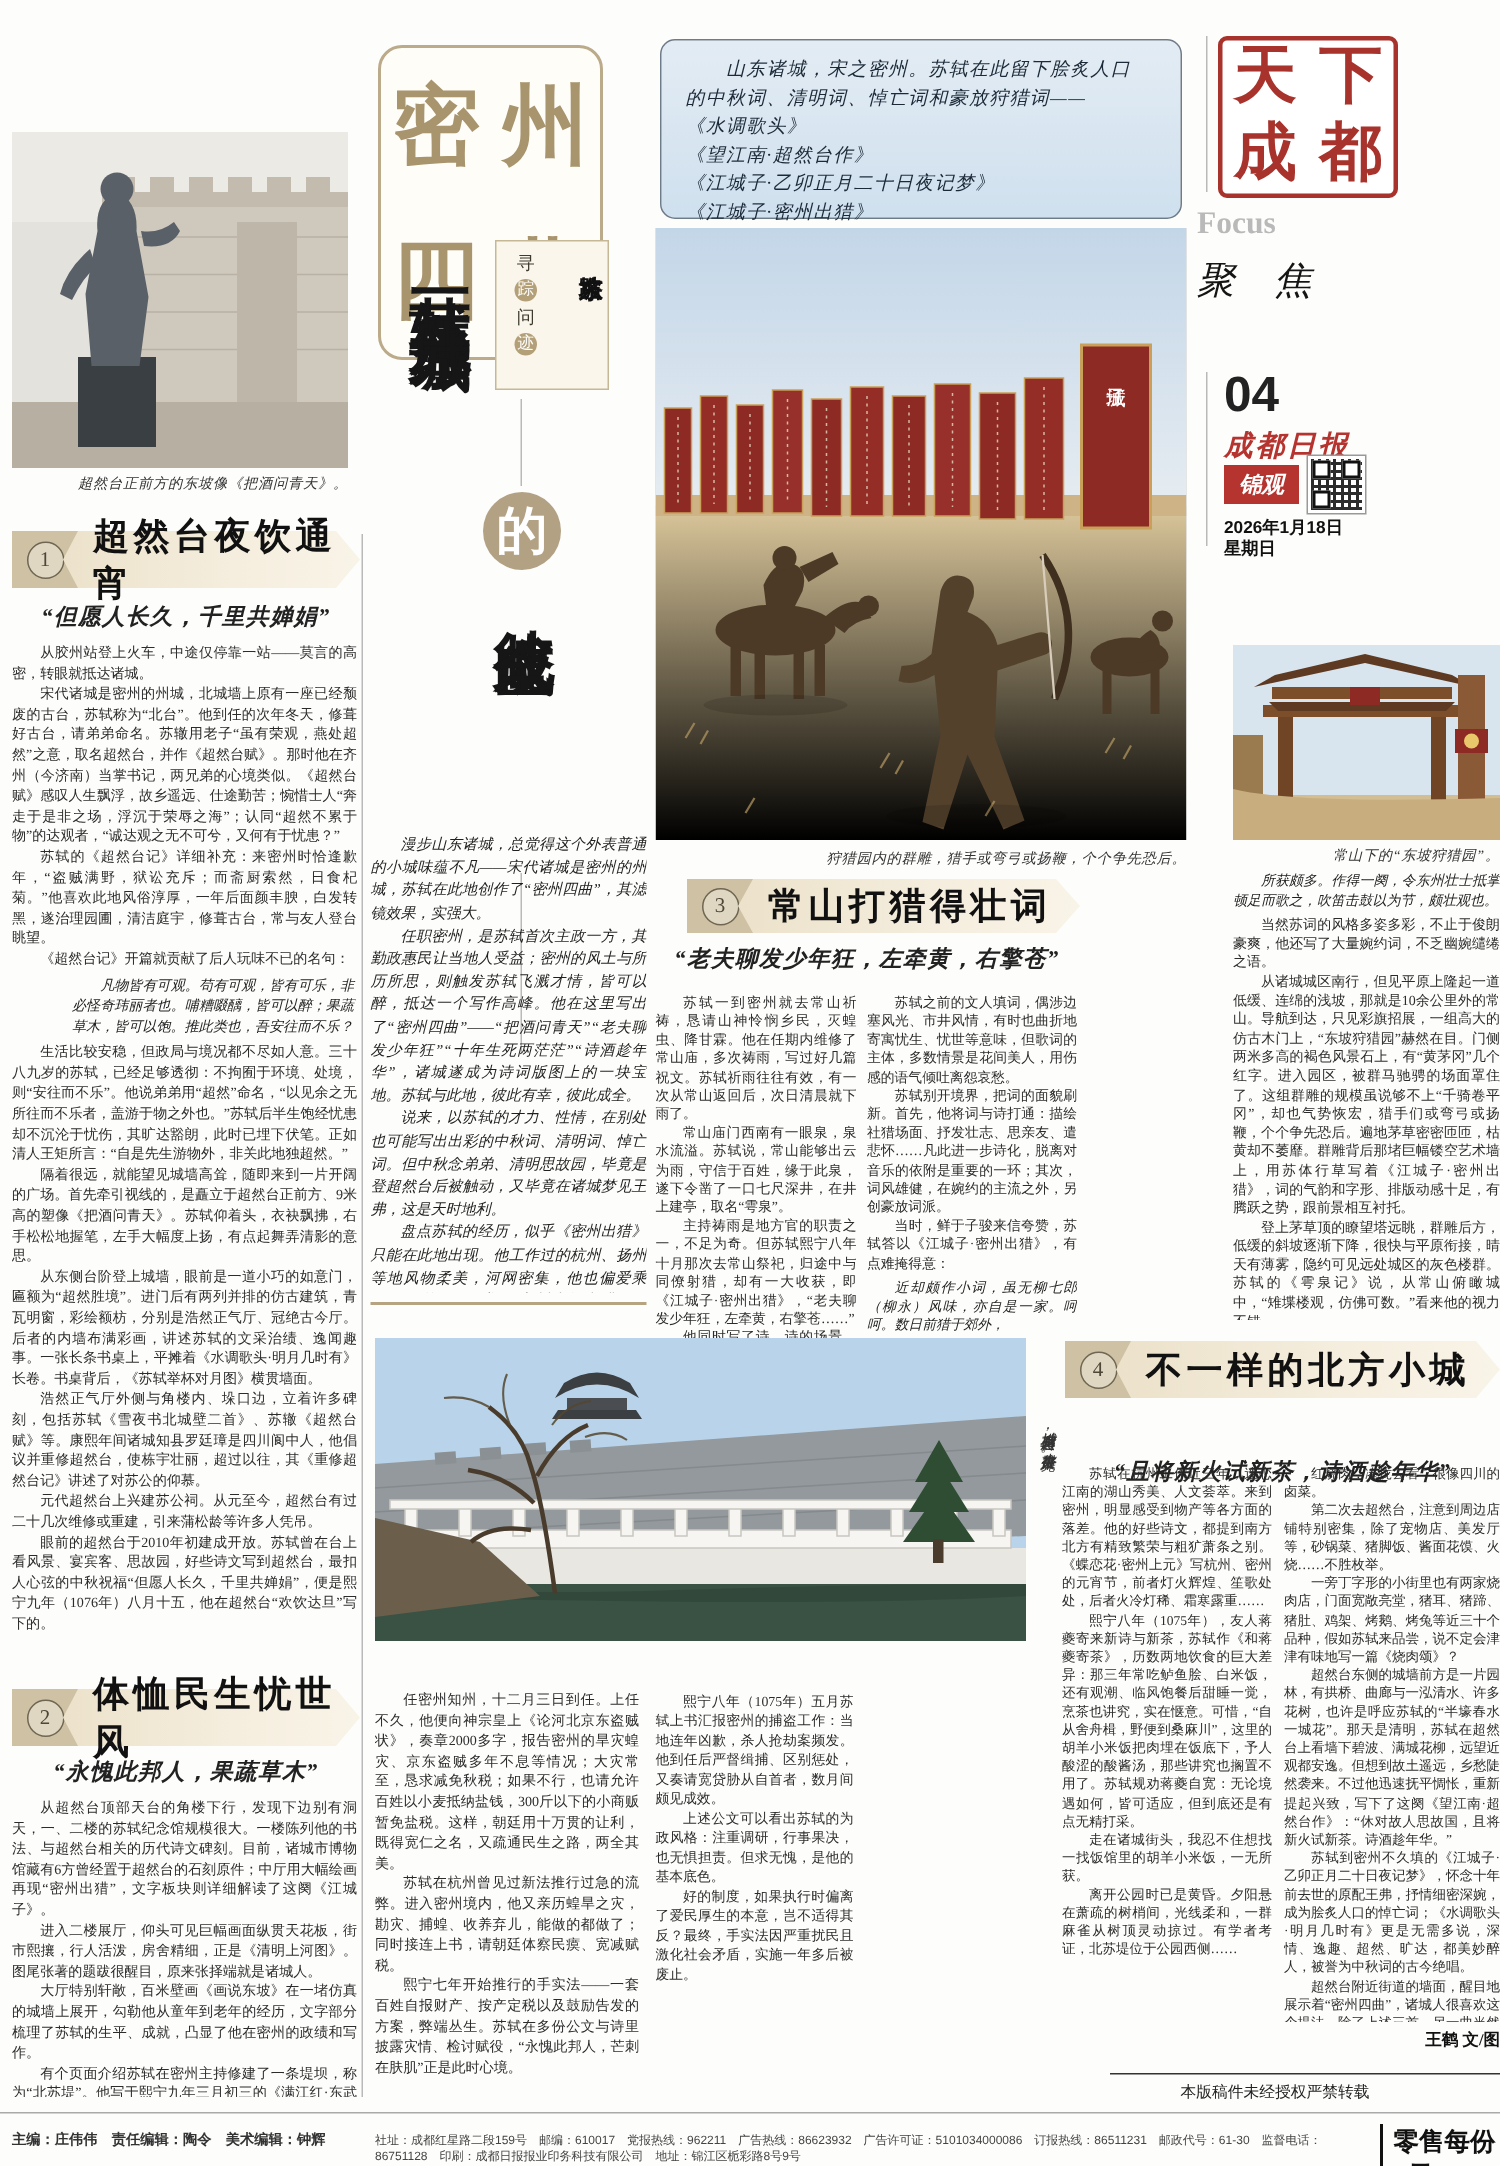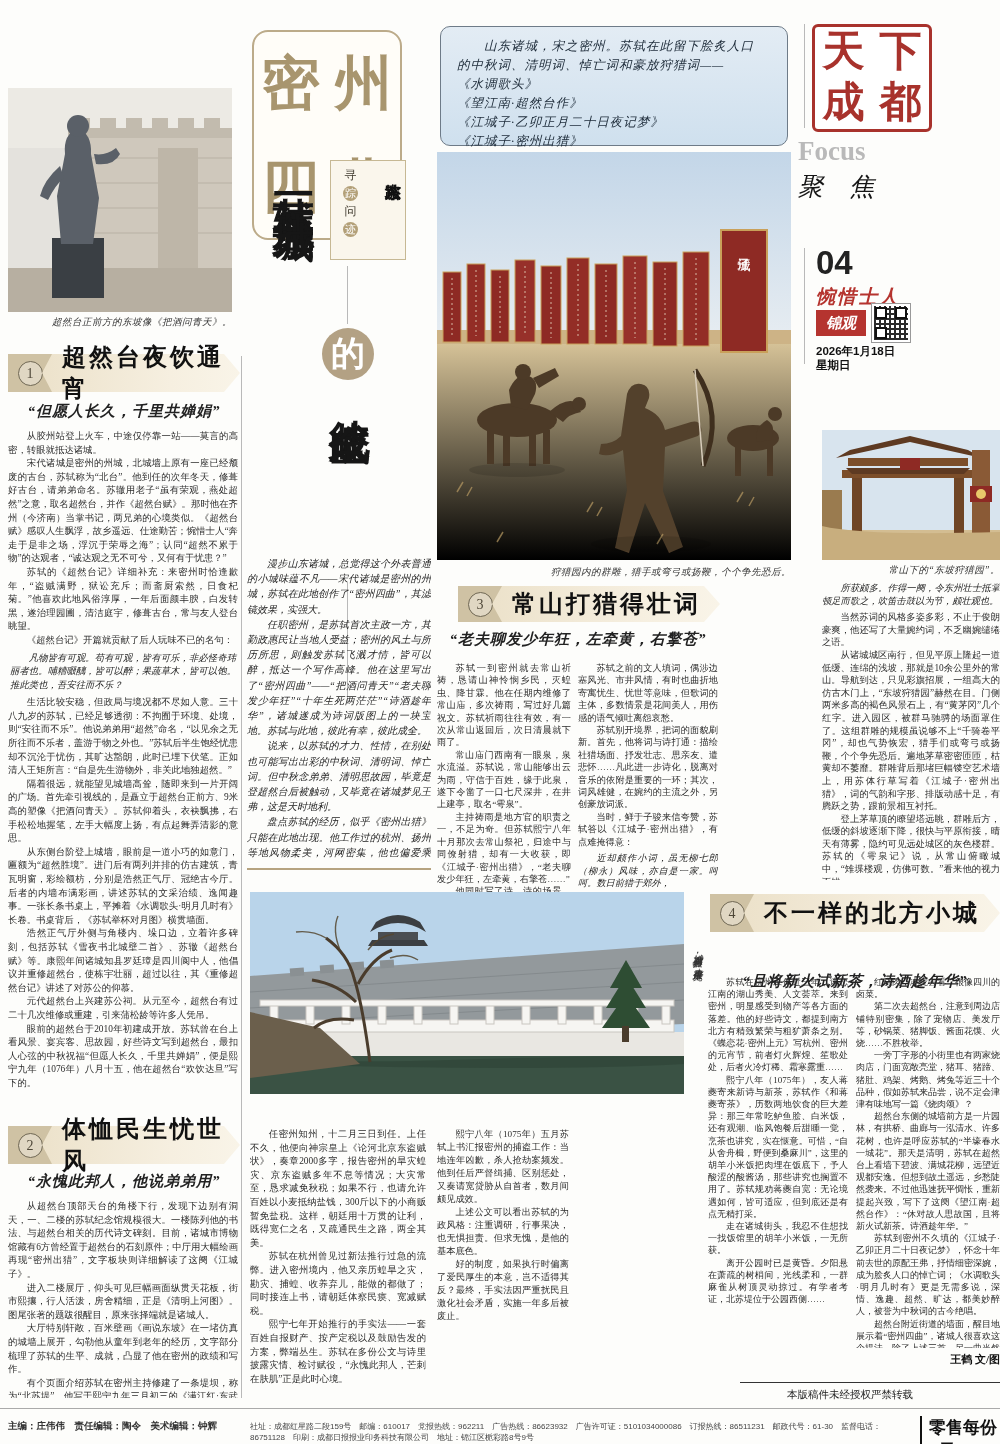--- a/index.html
+++ b/index.html
@@ -6,21 +6,21 @@
   #page{position:relative;width:1000px;height:1444px;background:#fdfdfb;margin:0 auto;overflow:hidden;
         font-family:"Liberation Serif",serif;color:#222;}
   .abs{position:absolute;}
   .v{writing-mode:vertical-rl;text-orientation:upright;}
   
   .bt{font-size:9.4px;line-height:13.6px;text-align:justify;color:#2c2c2c;}
   .bt p{margin:0;text-indent:2em;}
   .bt .kai p{text-indent:2em;}
   .kai{font-style:italic;color:#1f1f1f;}
   .verse{margin:4px 0;padding:0 2px;}
-  .verse p{text-indent:2em;font-style:italic;}
+  .verse p{text-indent:2em;font-style:italic;margin-left:38px;}
   .caption{font-size:9.5px;color:#333;font-style:italic;letter-spacing:.5px;}
   
   .sec-band{background:linear-gradient(90deg,#eadfc6,#f6efe0 70%,#f9f4e8);
             clip-path:polygon(0 0,calc(100% - 16px) 0,100% 50%,calc(100% - 16px) 100%,0 100%);}
   .sec-num{position:absolute;left:0;top:0;width:44px;height:100%;background:#cfc2a4;
            clip-path:polygon(0 0,100% 0,calc(100% - 10px) 50%,100% 100%,0 100%);
            display:flex;align-items:center;justify-content:center;}
   .sec-num span{display:inline-block;width:23px;height:23px;border:1.4px solid #6f englisch;border:1.4px solid #6f6753;border-radius:50%;
            text-align:center;line-height:23px;font-size:14px;color:#4e4738;background:rgba(255,255,255,.35);font-family:"Liberation Serif",serif;}
   .sec-title{position:absolute;left:54px;top:0;height:100%;display:flex;align-items:center;
@@ -202,25 +202,25 @@
   </div>
   <div class="abs caption" style="left:437px;top:566px;width:354px;text-align:right;">狩猎园内的群雕，猎手或弯弓或扬鞭，个个争先恐后。</div>
 
   <div class="abs rule-v" style="left:804px;top:24px;height:104px;"></div>
   <div class="abs seal" style="left:812px;top:24px;width:114px;height:102px;">
     <span style="order:2;">下</span>
     <span style="order:1;">天</span>
     <span style="order:4;">都</span>
     <span style="order:3;">成</span>
   </div>
-  <div class="abs" style="left:798px;top:136px;font-size:27px;font-weight:bold;color:#b9b9b9;font-family:'Liberation Serif',serif;">Focus</div>
+  <div class="abs" style="left:798px;top:136px;font-size:21px;font-weight:bold;color:#b9b9b9;font-family:'Liberation Serif',serif;">Focus</div>
   <div class="abs" style="left:798px;top:170px;font-size:25px;color:#151515;font-style:italic;letter-spacing:10px;font-family:'Liberation Serif',serif;">聚 焦</div>
   <div class="abs rule-v" style="left:804px;top:248px;height:116px;"></div>
   <div class="abs" style="left:816px;top:244px;font-size:33px;font-weight:bold;color:#222;font-family:'Liberation Sans',sans-serif;">04</div>
-  <div class="abs" style="left:816px;top:284px;font-size:19px;font-weight:bold;font-style:italic;color:#b5342f;letter-spacing:2px;font-family:'Liberation Serif',serif;">惋惜士人</div>
+  <div class="abs" style="left:816px;top:284px;font-size:19px;font-weight:bold;font-style:italic;color:#b5342f;letter-spacing:2px;font-family:'Liberation Serif',serif;">成都日报</div>
   <div class="abs" style="left:816px;top:310px;width:50px;height:26px;background:#b5342f;color:#fff;display:flex;align-items:center;justify-content:center;
               font-size:15px;font-weight:bold;font-style:italic;font-family:'Liberation Serif',serif;">
       <span>锦观</span>
     </div>
   <div class="abs qr" style="left:872px;top:304px;width:34px;height:34px;">
     <i style="left:1px;top:1px;"></i>
       <i style="right:1px;top:1px;"></i>
       <i style="left:1px;bottom:1px;"></i>
   </div>
   <div class="abs" style="left:816px;top:344px;font-size:11.5px;font-weight:bold;color:#111;font-family:'Liberation Sans',sans-serif;">2026年1月18日</div>
@@ -274,21 +274,21 @@
       </div>
   </div>
 
   <div class="abs" style="left:8px;top:1126px;width:232px;height:38px;">
     <div class="sec-band abs" style="left:0;top:0;right:0;bottom:0;"></div>
     <div class="sec-num">
         <span>2</span>
       </div>
     <div class="sec-title">体恤民生忧世风</div>
   </div>
-  <div class="abs quote" style="left:8px;top:1172px;width:232px;">“永愧此邦人，他说弟弟用”</div>
+  <div class="abs quote" style="left:8px;top:1172px;width:232px;">“永愧此邦人，果蔬草木”</div>
   <div class="abs bt" style="left:8px;top:1200px;width:230px;height:198px;overflow:hidden;">
     <div>
         <p>从超然台顶部天台的角楼下行，发现下边别有洞天，一、二楼的苏轼纪念馆规模很大。一楼陈列他的书法、与超然台相关的历代诗文碑刻。目前，诸城市博物馆藏有6方曾经置于超然台的石刻原件；中厅用大幅绘画再现“密州出猎”，文字板块则详细解读了这阕《江城子》。</p>
         <p>进入二楼展厅，仰头可见巨幅画面纵贯天花板，街市熙攘，行人活泼，房舍精细，正是《清明上河图》。图尾张著的题跋很醒目，原来张择端就是诸城人。</p>
         <p>大厅特别轩敞，百米壁画《画说东坡》在一堵仿真的城墙上展开，勾勒他从童年到老年的经历，文字部分梳理了苏轼的生平、成就，凸显了他在密州的政绩和写作。</p>
         <p>有个页面介绍苏轼在密州主持修建了一条堤坝，称为“北苏堤”。他写于熙宁九年三月初三的《满江红·东武南城》，正好印证此事（注：东武为诸城旧称）。</p>
       </div>
   </div>
 
   <div class="abs rule-v" style="left:241px;top:356px;height:1042px;"></div>

